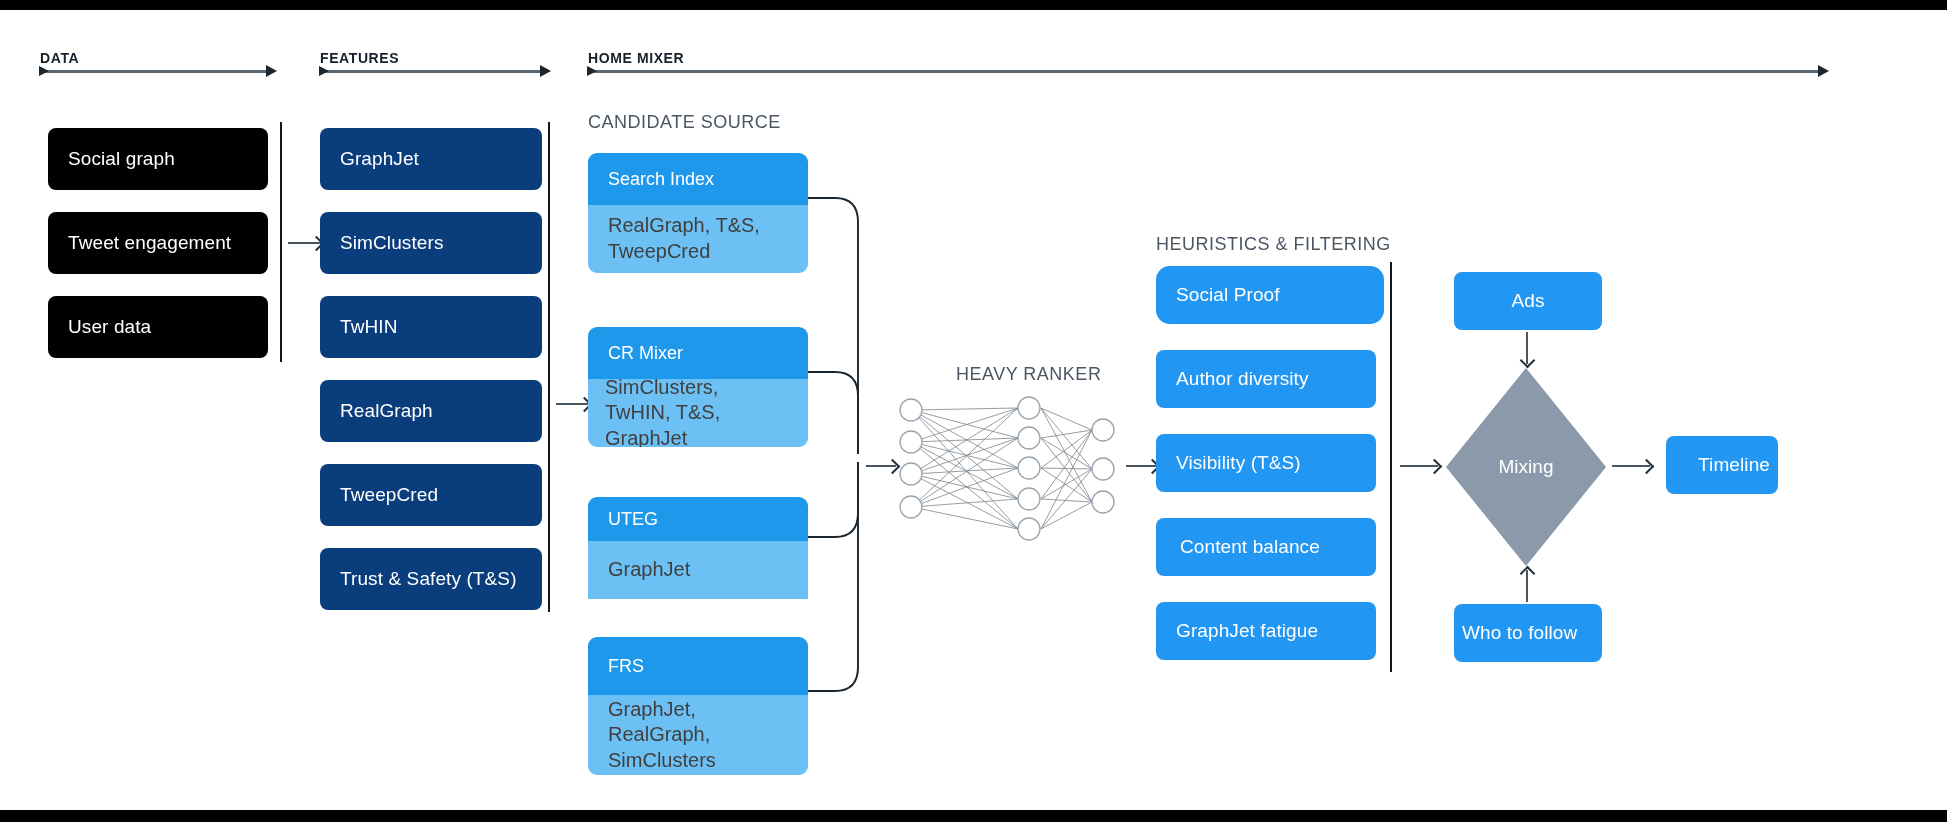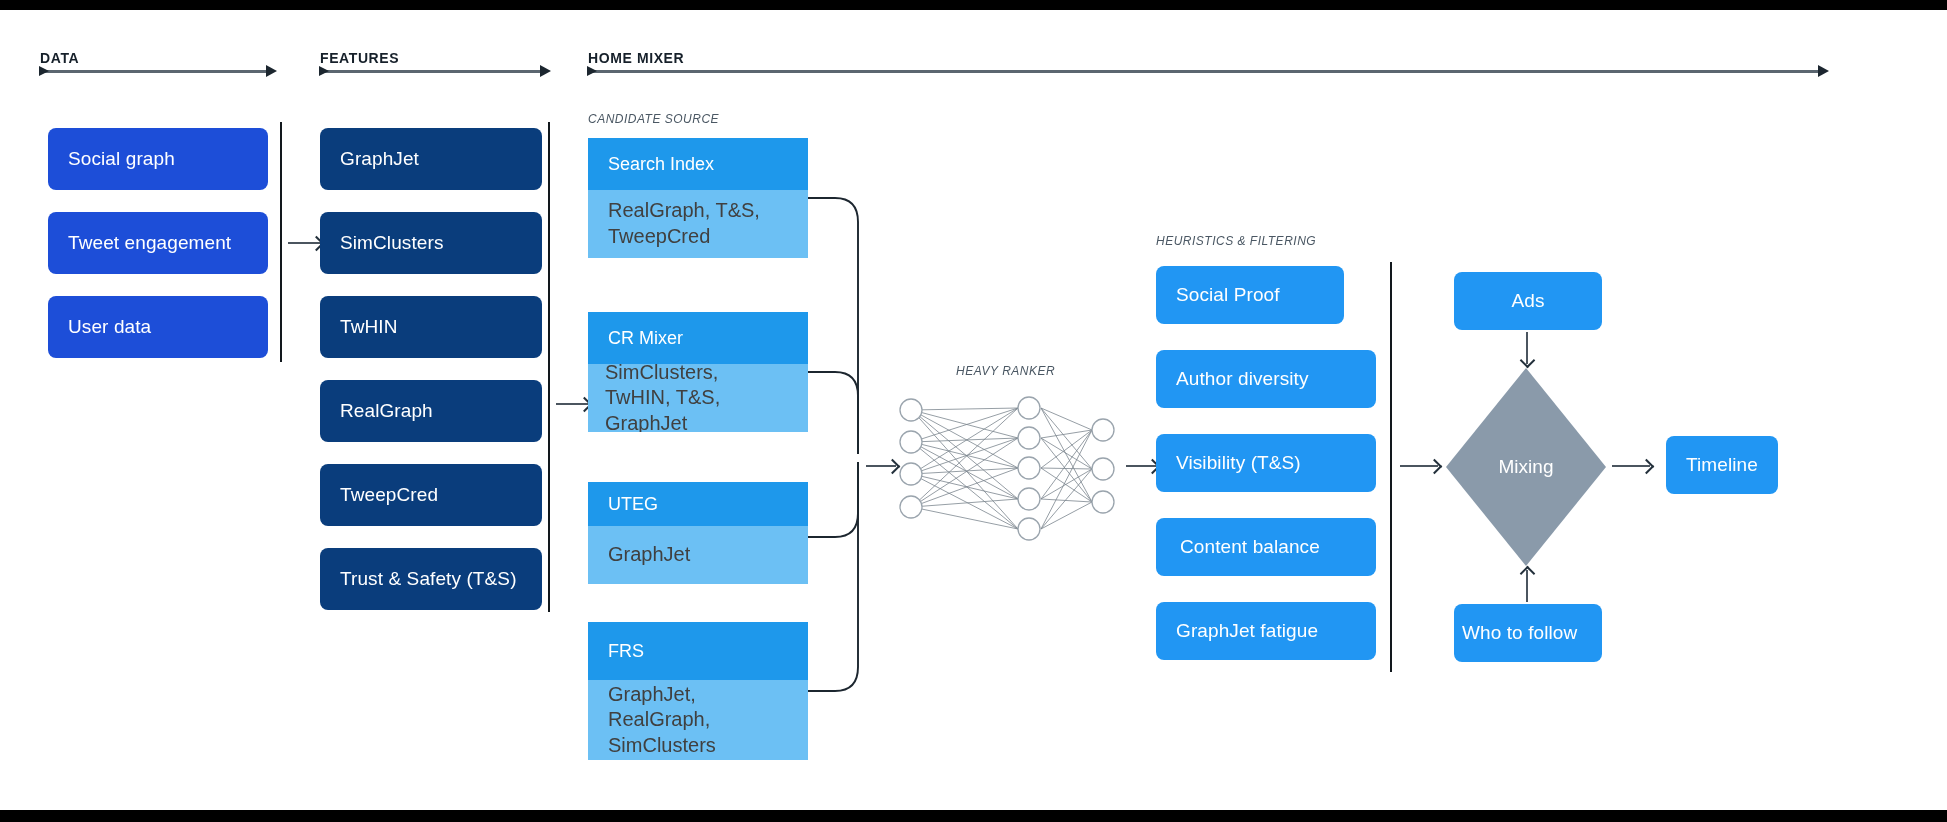--- a/index.html
+++ b/index.html
@@ -2,38 +2,38 @@
 <html><head>
 <meta charset="utf-8">
 <title>Twitter Recommendation Algorithm Diagram</title>
 <style>
   html,body{margin:0;padding:0;background:#000;}
   body{font-family:"Liberation Sans","DejaVu Sans",sans-serif;}
   #stage{position:relative;width:1947px;height:822px;background:#000;overflow:hidden;}
   #canvas{position:absolute;left:0;top:10px;width:1947px;height:800px;background:#ffffff;overflow:hidden;}
 
   .sec-label{position:absolute;font-size:14px;font-weight:700;letter-spacing:.6px;color:#16202a;white-space:nowrap;}
-  .sub-label{position:absolute;font-size:12px;letter-spacing:.5px;color:#4a5763;white-space:nowrap;font-style:italic;}
+  .sub-label{position:absolute;font-size:18px;letter-spacing:.5px;color:#4a5763;white-space:nowrap;}
 
   .axis{position:absolute;height:3px;background:#5b6670;}
   .axis::before{content:"";position:absolute;left:-1px;top:-4px;width:0;height:0;
       border-top:5.5px solid transparent;border-bottom:5.5px solid transparent;border-left:10px solid #1c262f;}
   .axis::after{content:"";position:absolute;right:-9px;top:-5px;width:0;height:0;
       border-top:6.5px solid transparent;border-bottom:6.5px solid transparent;border-left:11px solid #1c262f;}
 
   .vdiv{position:absolute;width:2px;background:#12181d;}
 
   .card{position:absolute;border-radius:8px;color:#fff;font-size:19px;display:flex;align-items:center;
         box-sizing:border-box;padding:0 20px;letter-spacing:.1px;}
-  .card.data{background:#1d4ed8;}
+  .card.data{background:#000000;}
   .card.feat{background:#0A3D7C;}
   .card.heur{background:#2196F3;}
   .card.term{background:#2196F3;}
 
-  .csrc{position:absolute;border-radius:0;overflow:hidden;box-sizing:border-box;}
+  .csrc{position:absolute;border-radius:9px;overflow:hidden;box-sizing:border-box;margin-top:15px;}
   .csrc .hd{background:#1E98EB;color:#fff;font-size:18px;display:flex;align-items:center;padding:0 20px;box-sizing:border-box;}
   .csrc .bd{background:#6CC0F4;color:#404040;font-size:20px;display:flex;align-items:center;padding:0 20px;box-sizing:border-box;line-height:1.28;}
 
   .diamond{position:absolute;background:#8A9AAA;}
   .diamond .dlabel{position:absolute;left:0;top:0;width:100%;height:100%;display:flex;align-items:center;
         justify-content:center;color:#fff;font-size:19px;}
 
   .arrow-h{position:absolute;height:2px;background:#4b555f;}
   .arrow-h::after{content:"";position:absolute;right:-2px;top:-4px;width:9px;height:9px;
         border-top:2px solid #23303b;border-right:2px solid #23303b;transform:rotate(45deg);}
@@ -189,21 +189,21 @@
       <g>
         <polygon points="1526,358 1606,457 1526,556 1446,457" fill="#8A9AAA"></polygon>
       </g>
     </svg>
 
     <div class="arrow-h" style="left:866px;top:455px;width:30px;"></div>
     <div class="arrow-h" style="left:1126px;top:455px;width:30px;"></div>
     <div class="arrow-h" style="left:1400px;top:455px;width:38px;"></div>
     <div class="arrow-h" style="left:1612px;top:455px;width:38px;"></div>
 
-    <div class="card heur" style="left:1156px;top:256px;width:188px;height:58px;">
+    <div class="card heur" style="left:1156px;top:256px;width:228px;height:58px;border-radius:14px;">
       <span>Social Proof</span>
     </div>
     <div class="card heur" style="left:1156px;top:340px;width:220px;height:58px;">
       <span>Author diversity</span>
     </div>
     <div class="card heur" style="left:1156px;top:424px;width:220px;height:58px;">
       <span>Visibility (T&amp;S)</span>
     </div>
     <div class="card heur" style="left:1156px;top:508px;width:220px;height:58px;padding-left:24px;">
       <span>Content balance</span>
@@ -219,18 +219,18 @@
 
     <div class="diamond" style="left:1446px;top:358px;width:160px;height:198px;background:transparent;">
       <div class="dlabel">Mixing</div>
     </div>
 
     <div class="arrow-v-up" style="left:1526px;top:560px;height:32px;"></div>
     <div class="card term" style="left:1454px;top:594px;width:148px;height:58px;padding:8px;">
       <span>Who to follow</span>
     </div>
 
-    <div class="card term" style="left:1666px;top:426px;width:112px;height:58px;justify-content:center;padding:8px;">
+    <div class="card term" style="left:1666px;top:426px;width:112px;height:58px;justify-content:flex-end;padding:8px;">
       <span>Timeline</span>
     </div>
 
   </div>
 </div>
 
 </body></html>

